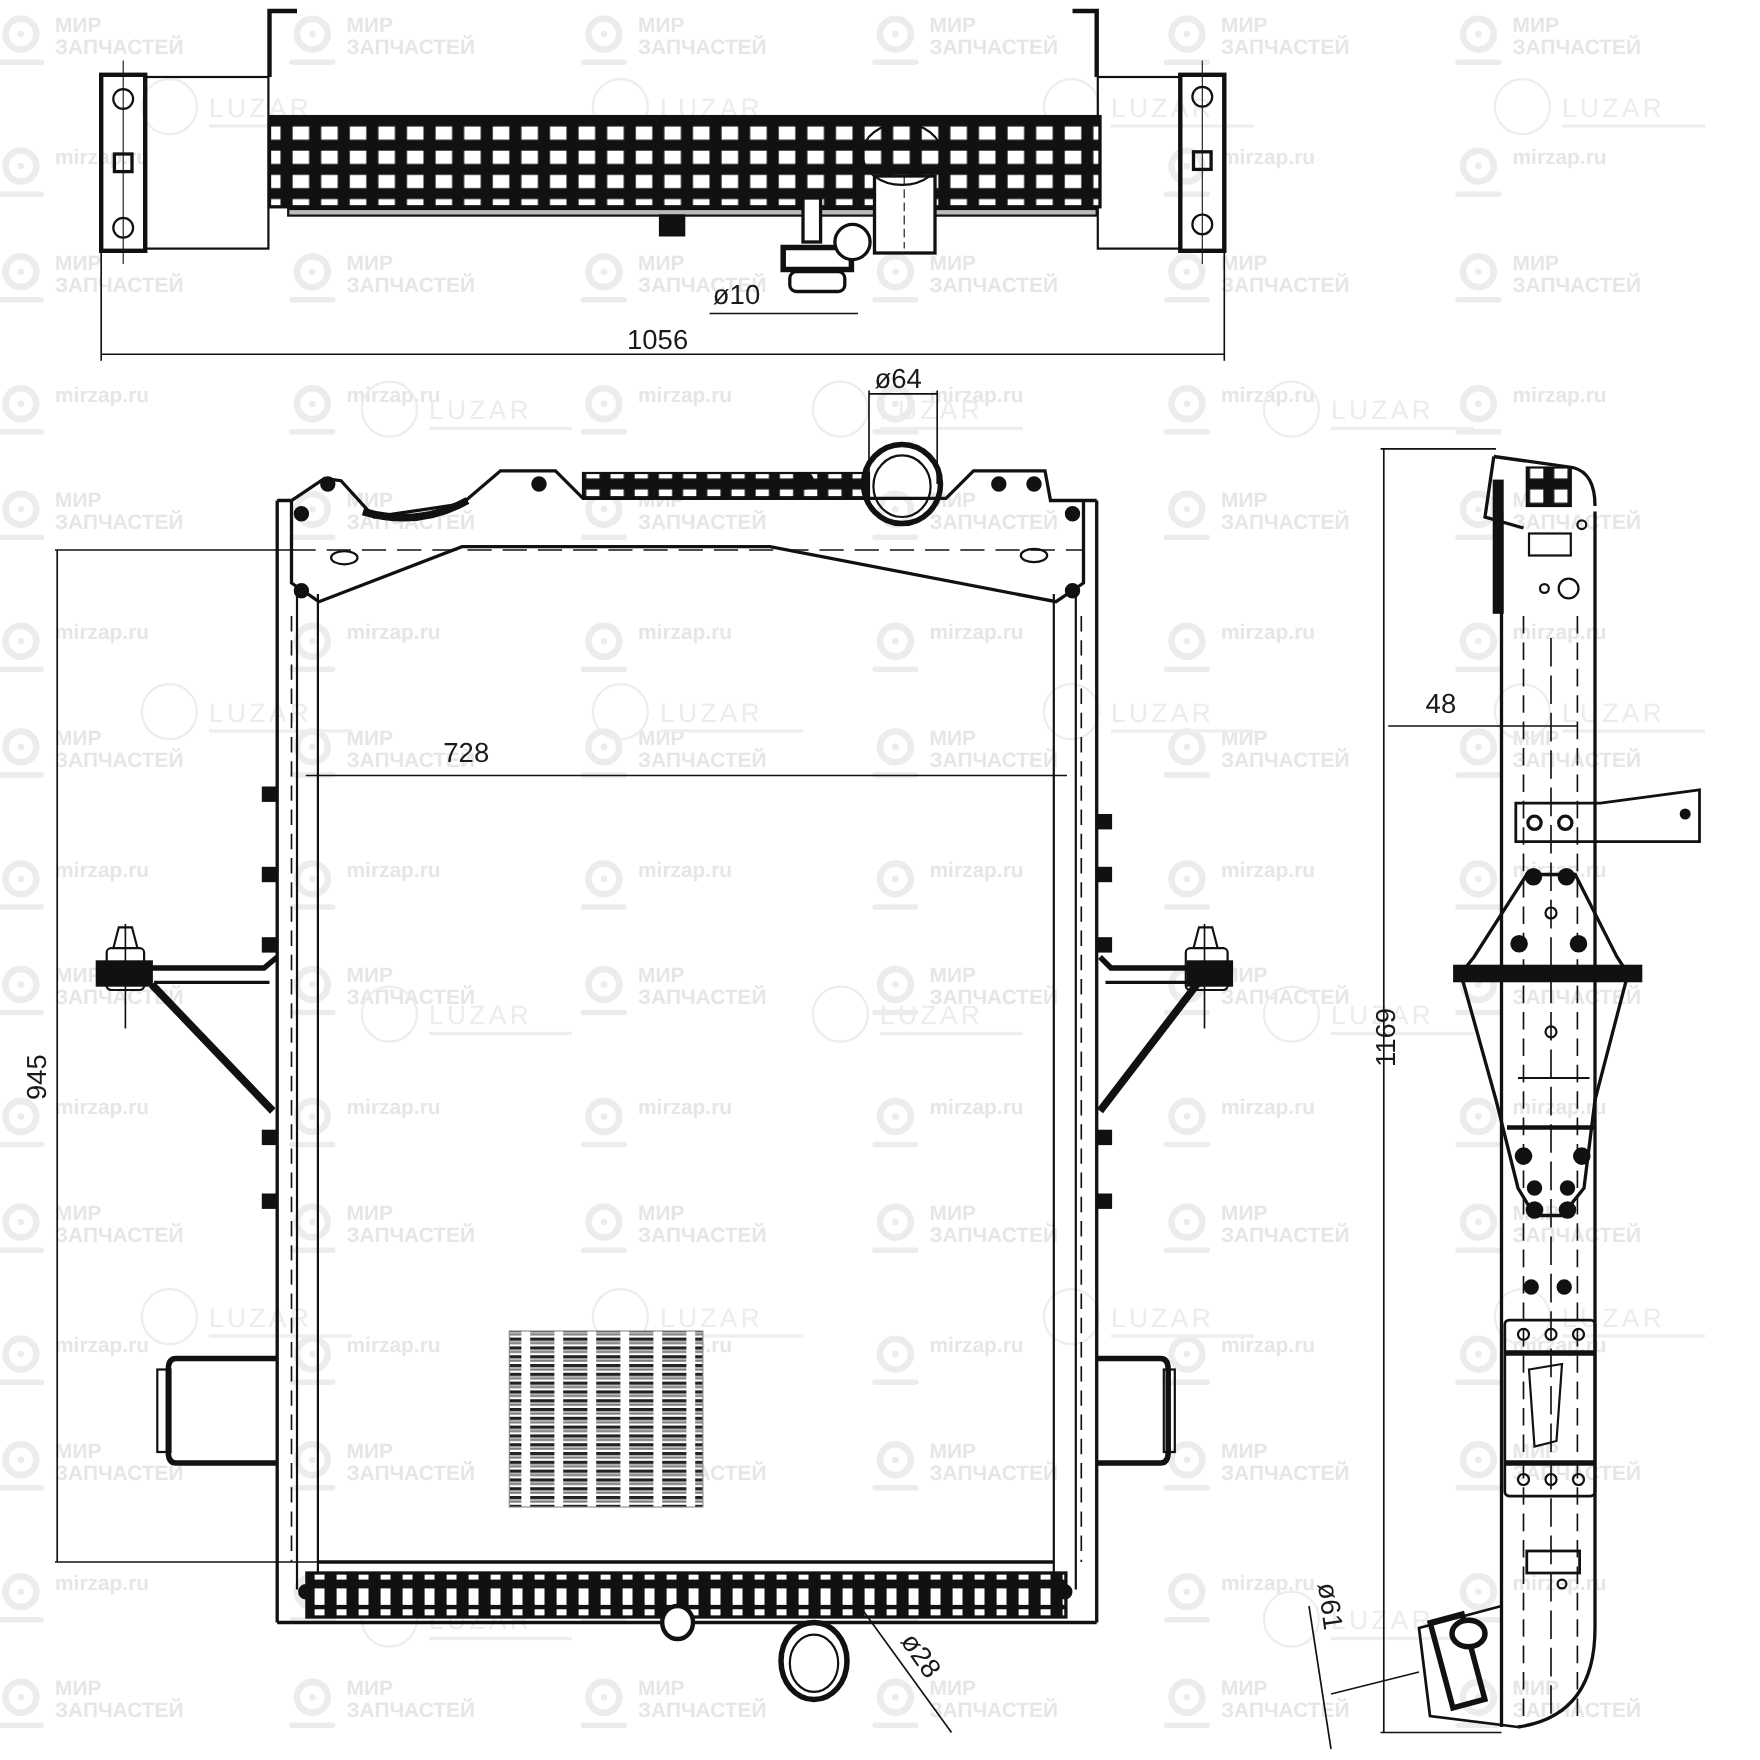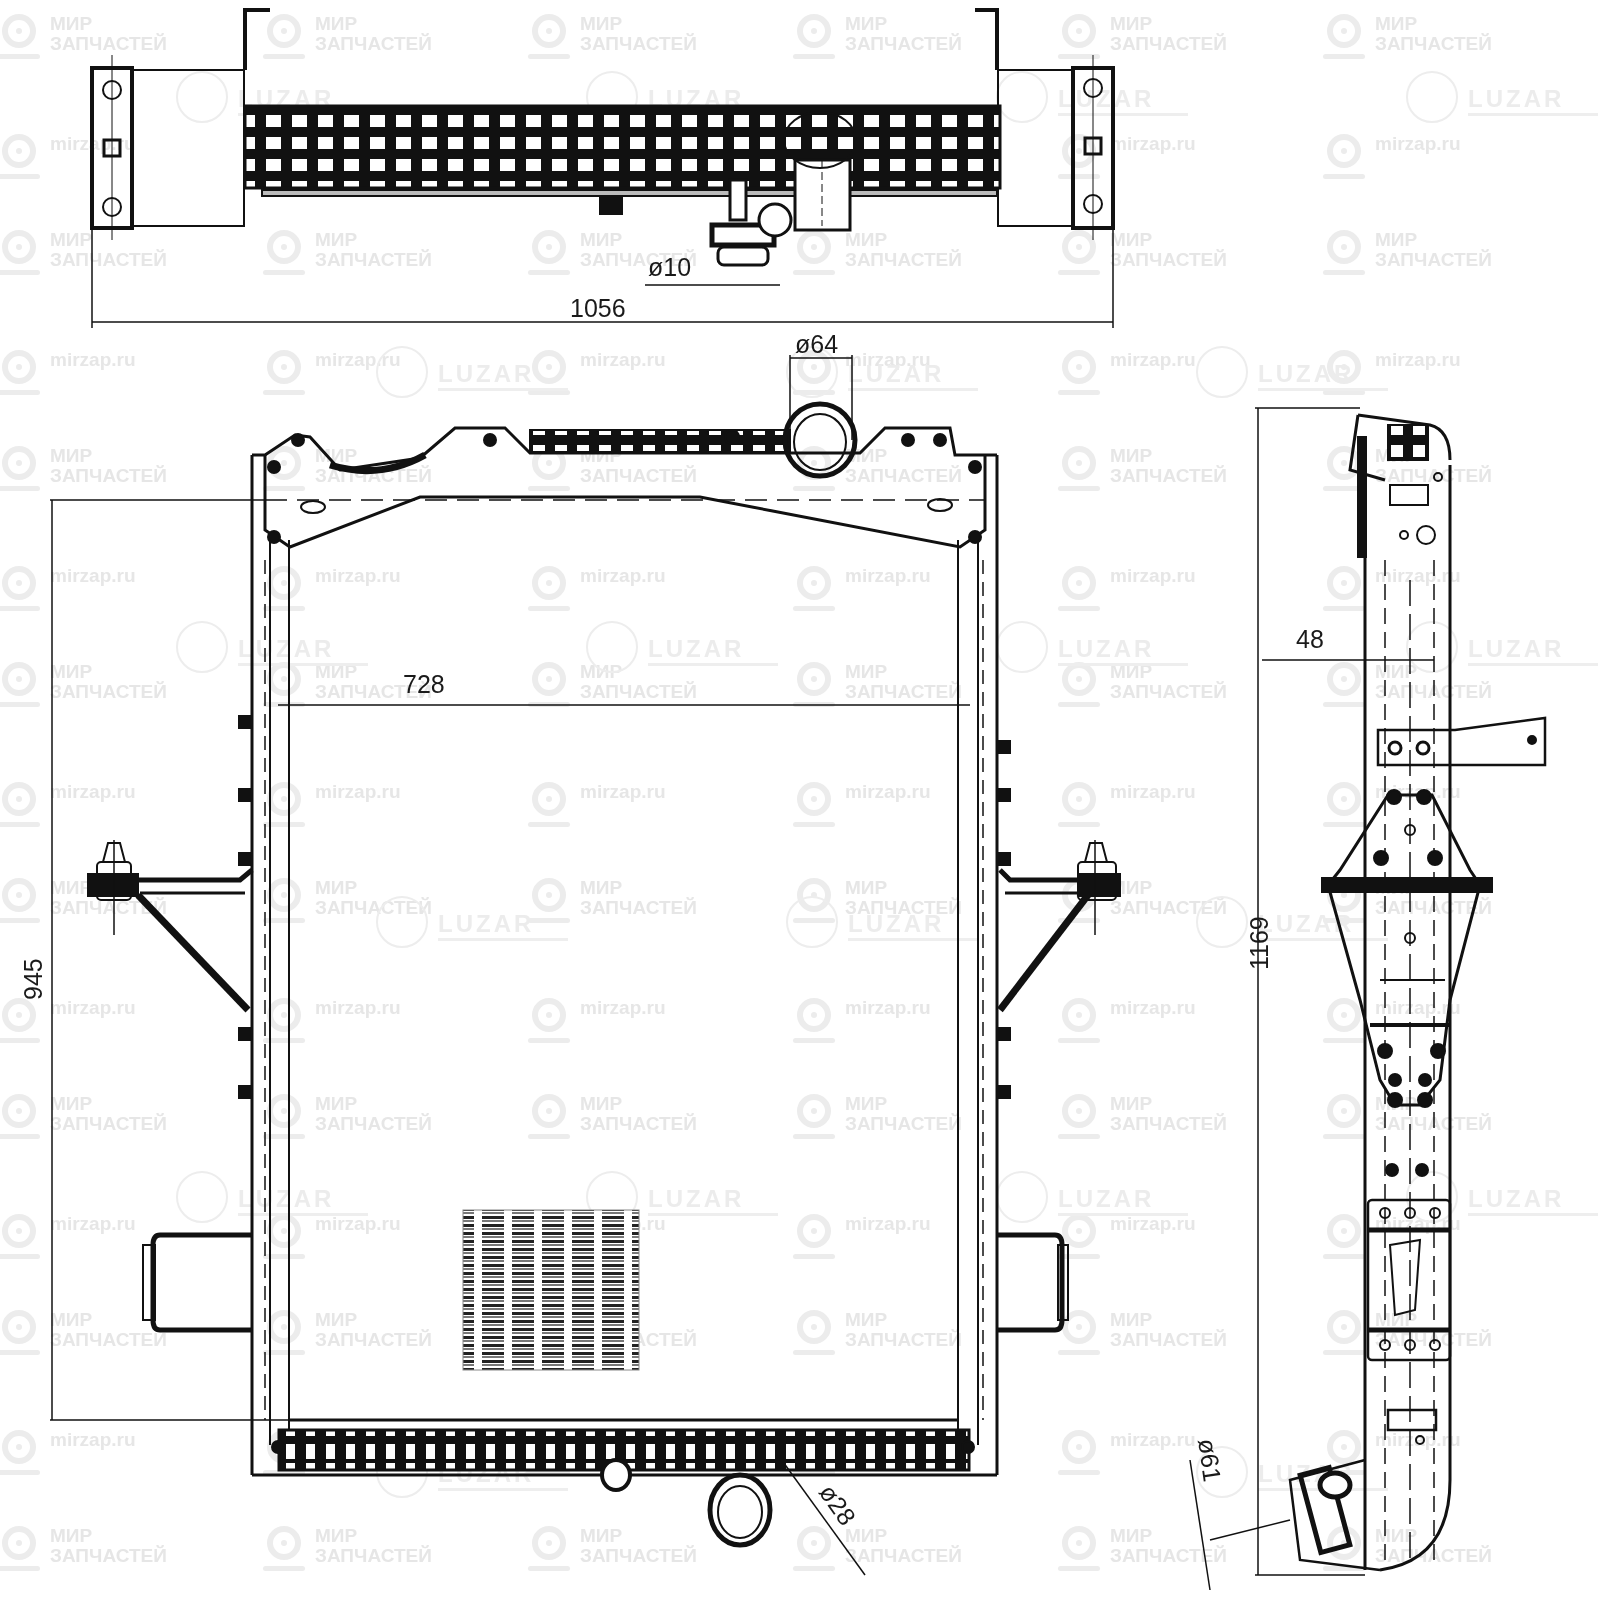--- a/index.html
+++ b/index.html
@@ -3,21 +3,21 @@
 <meta charset="utf-8">
 <style>
   html, body { margin: 0; padding: 0; background: #ffffff; }
   body { width: 1600px; height: 1600px; position: relative; overflow: hidden; font-family: "Liberation Sans", sans-serif; }
   #drawing { position: absolute; left: 0; top: 0; width: 1600px; height: 1600px; }
   .wm-layer { position: absolute; left: 0; top: 0; width: 1600px; height: 1600px; pointer-events: none; }
   .wm { position: absolute; color: #e6e6e6; font-weight: bold; font-size: 19px; line-height: 20px; white-space: nowrap; }
   .wm .pin { position: absolute; left: -48px; top: 0; width: 34px; height: 34px; border: 6px solid #ececec; border-radius: 50%; box-sizing: border-box; }
   .wm .pin::after { content: ""; position: absolute; left: 8px; top: 8px; width: 6px; height: 6px; border-radius: 50%; background: #ececec; }
   .wm .pin-base { position: absolute; left: -52px; top: 40px; width: 42px; height: 5px; border-radius: 3px; background: #ececec; }
-  .luzar { position: absolute; color: #ececec; font-weight: bold; font-size: 24px; letter-spacing: 3px; white-space: nowrap; margin-left: 48px; }
+  .luzar { position: absolute; color: #ececec; font-weight: normal; font-size: 24px; letter-spacing: 3px; white-space: nowrap; }
   .luzar .ring { position: absolute; left: -62px; top: -14px; width: 52px; height: 52px; border: 2px solid #ededed; border-radius: 50%; box-sizing: border-box; }
   .luzar .sub { position: absolute; left: 0; top: 28px; width: 130px; height: 3px; background: #eeeeee; }
   .dim-text { font-family: "Liberation Sans", sans-serif; font-size: 25px; fill: #1a1a1a; }
 </style>
 </head>
 <body>
 
 <div class="wm-layer" id="wm-layer">
     <div class="wm" style="left: 50px; top: 14px;"><span class="pin"></span><span class="pin-base"></span><span>МИР</span><br><span>ЗАПЧАСТЕЙ</span></div>
     <div class="wm" style="left: 315px; top: 14px;"><span class="pin"></span><span class="pin-base"></span><span>МИР</span><br><span>ЗАПЧАСТЕЙ</span></div>

